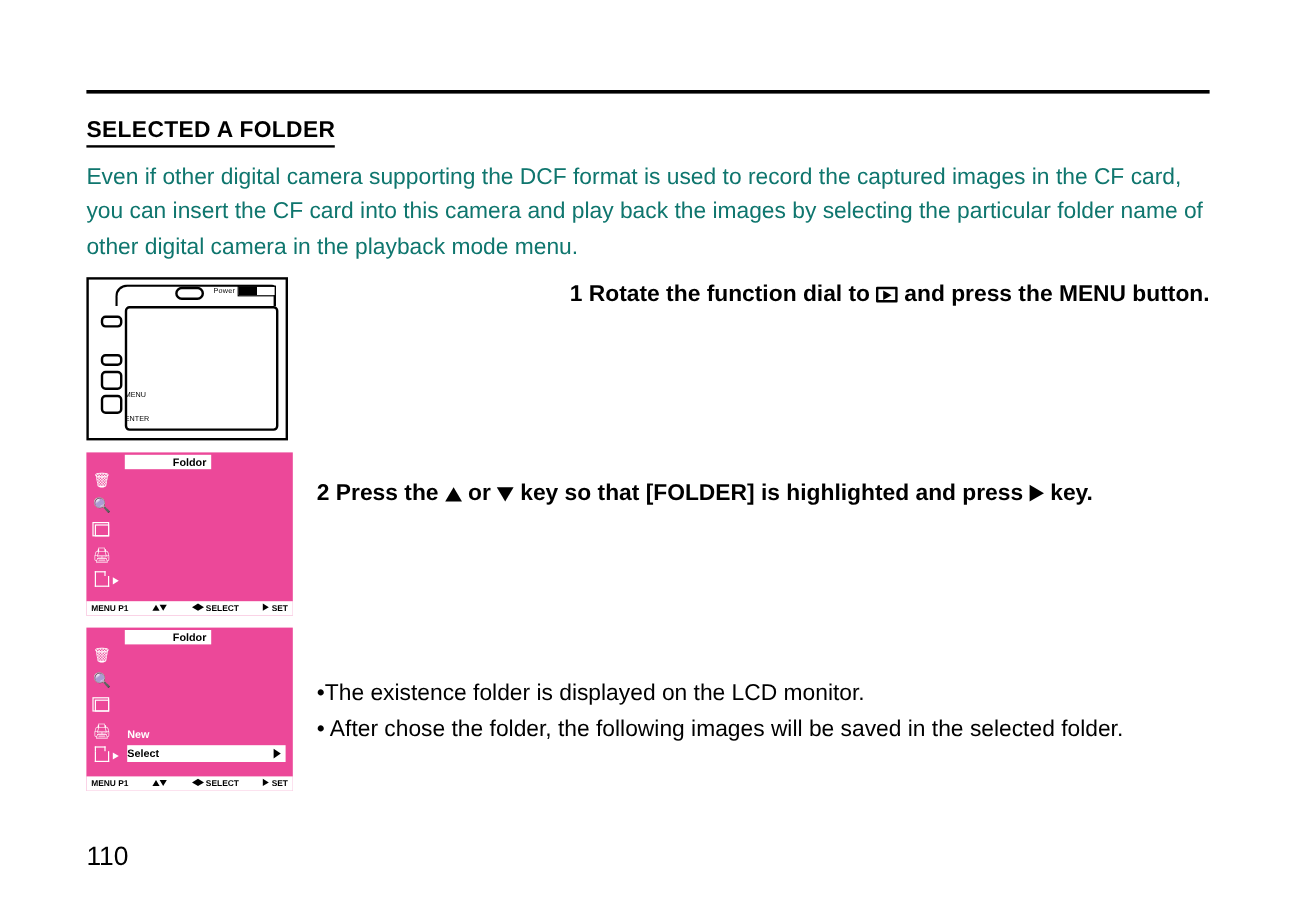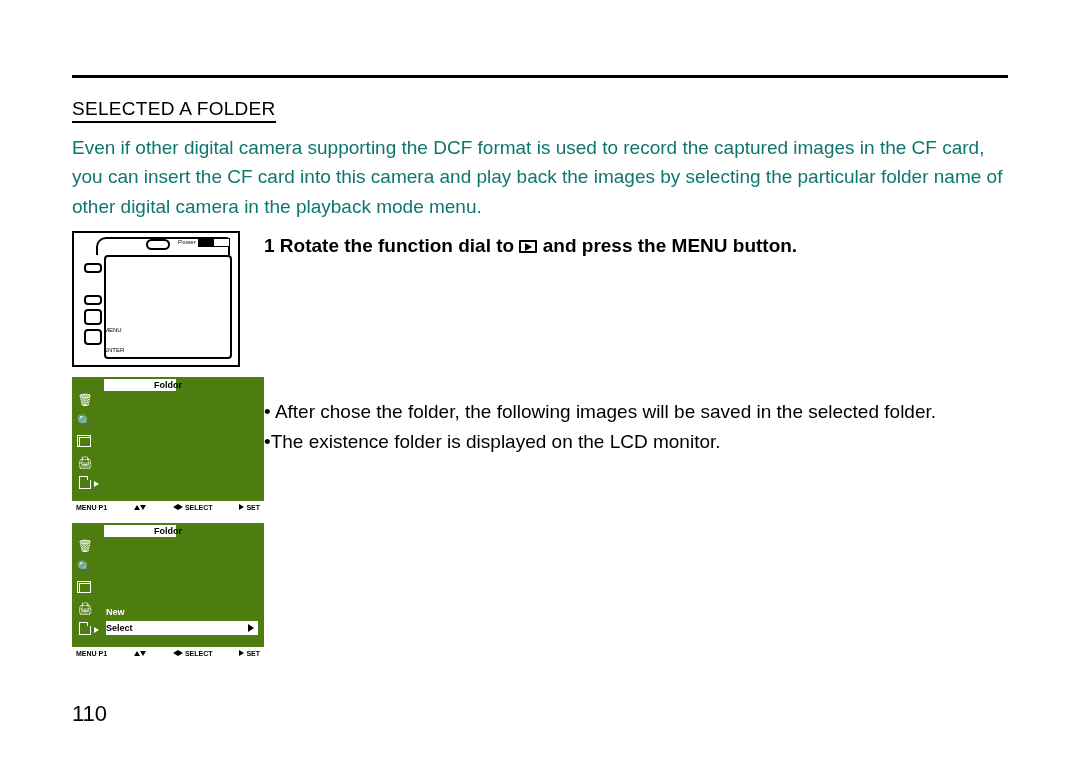--- a/index.html
+++ b/index.html
@@ -6,21 +6,21 @@
   html, body { width: 1080px; height: 765px; background: #fff; font-family: Arial, Helvetica, sans-serif; }
   .page {
     position: absolute;
     left: 72px;
     top: 75px;
     width: 936px;
     border-top: 3px solid #000;
     padding-top: 20px;
   }
   .sect-title {
-    font-weight: 400;
+    font-weight: 700;
     font-size: 19px;
     letter-spacing: 0.3px;
     border-bottom: 2px solid #000;
     display: inline-block;
     padding-bottom: 1px;
     margin-bottom: 10px;
   }
   .intro {
     font-size: 19px;
     line-height: 1.55;
@@ -107,22 +107,22 @@
     background: linear-gradient(to right, #000 0 50%, #fff 50% 100%);
   }
   .cam-side {
     position:absolute; left:6px; top:30px; width:20px; bottom:6px;
   }
   .cam-btn { width:18px; height:16px; border:2px solid #000; border-radius:4px; margin-bottom:4px; margin-left:4px; }
   .cam-btn.sm { height:10px; }
   .cam-lbl { position:absolute; font-size:6px; left:30px; } .cl2 { top:94px; } .cl3 { top:114px; }
 
   .lcd {
-    width: 192px; height: 136px;
-    background: #4d7c0f;
+    width: 172px; height: 136px;
+    background: #ec4899;
     position: relative;
     margin-bottom: 10px;
     color: #fff;
   }
   .lcd-title {
     position:absolute; top:3px; left:0; right:0;
     text-align:center; font-size:9px; font-weight:700;
   }
   .lcd-sel {
     position:absolute; top:2px; left:32px; width:72px; height:12px;
@@ -236,32 +236,44 @@
           <span><span class="mini-tri mtu"></span><span class="mini-tri mtd"></span></span>
           <span><span class="mini-tri mtl"></span><span class="mini-tri mtr"></span> <span>SELECT</span></span>
           <span><span class="mini-tri mtr"></span> <span>SET</span></span>
         </div>
       </div>
 
     </div>
 
     <div class="right">
 
-      <div class="step" style="min-height:138px;">
+      <div class="step" style="min-height:138px;text-align:right;">
         <p class="step-head">
           <span>1</span>
           <span>Rotate the function dial to </span>
           <span class="play-rect"></span>
           <span> and press the MENU button.</span>
         </p>
       </div>
 
+      <div class="step" style="min-height:138px;">
+        <p class="step-head">
+          <span>2</span>
+          <span>Press the </span>
+          <span class="tri-up tri"></span>
+          <span> or </span>
+          <span class="tri-down tri"></span>
+          <span>  key so that [FOLDER] is highlighted and press </span>
+          <span class="tri-right tri"></span>
+          <span>  key.</span>
+        </p>
+      </div>
 
       <div class="step">
+        <p class="step-sub">•The existence folder is displayed on the LCD monitor.</p>
         <p class="step-sub">• After chose the folder, the following images will be saved in the selected fold­er.</p>
-        <p class="step-sub">•The existence folder is displayed on the LCD monitor.</p>
       </div>
 
     </div>
   </div>
 </div>
 
 <div class="pagenum">110</div>
 
 </body></html>

